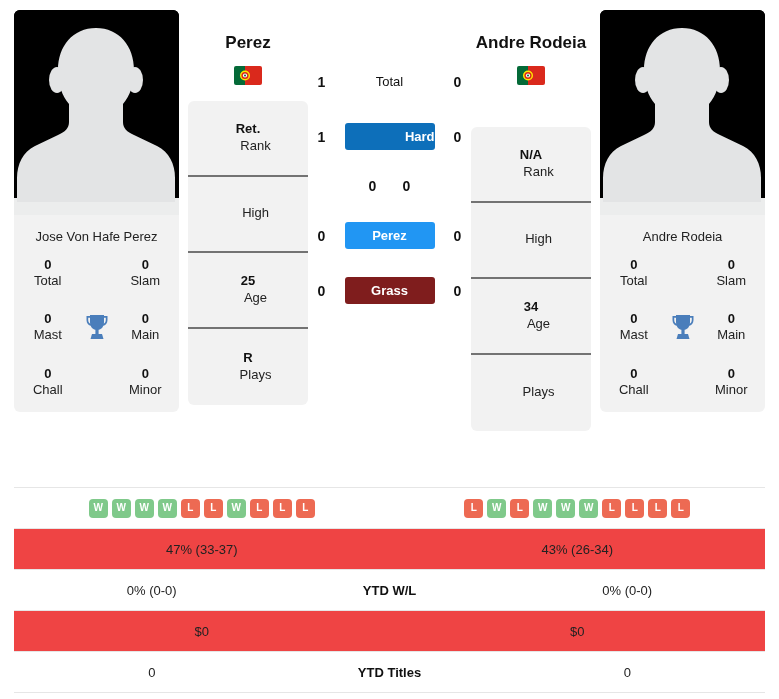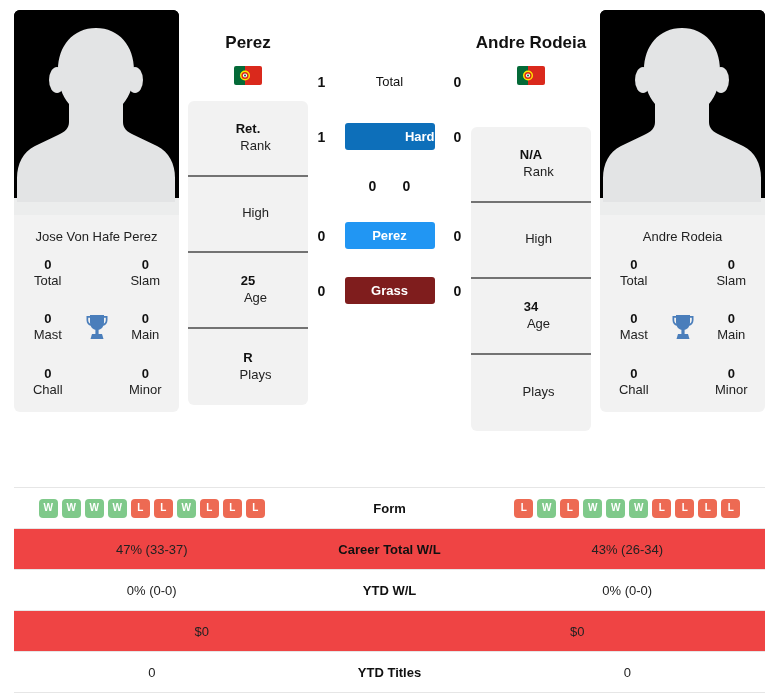--- a/index.html
+++ b/index.html
@@ -409,38 +409,36 @@
           <span class="badge w">W</span>
           <span class="badge w">W</span>
           <span class="badge w">W</span>
           <span class="badge l">L</span>
           <span class="badge l">L</span>
           <span class="badge w">W</span>
           <span class="badge l">L</span>
           <span class="badge l">L</span>
           <span class="badge l">L</span>
         </div>
-      <div class="scell mid">Form</div>
       <div class="scell form-strip" id="right-form">
           <span class="badge l">L</span>
           <span class="badge w">W</span>
           <span class="badge l">L</span>
           <span class="badge w">W</span>
           <span class="badge w">W</span>
           <span class="badge w">W</span>
           <span class="badge l">L</span>
           <span class="badge l">L</span>
           <span class="badge l">L</span>
           <span class="badge l">L</span>
         </div>
     </div>
 
     <div class="srow alt">
       <div class="scell">47% (33-37)</div>
-      <div class="scell mid">Career Total W/L</div>
       <div class="scell">43% (26-34)</div>
     </div>
 
     <div class="srow">
       <div class="scell">0% (0-0)</div>
       <div class="scell mid">YTD W/L</div>
       <div class="scell">0% (0-0)</div>
     </div>
 
     <div class="srow alt">

